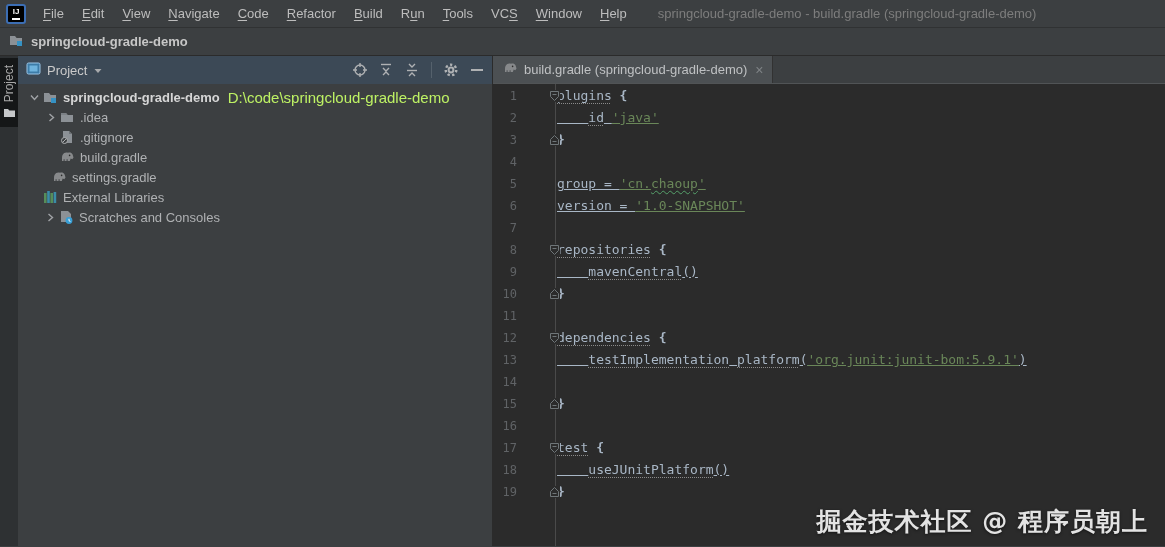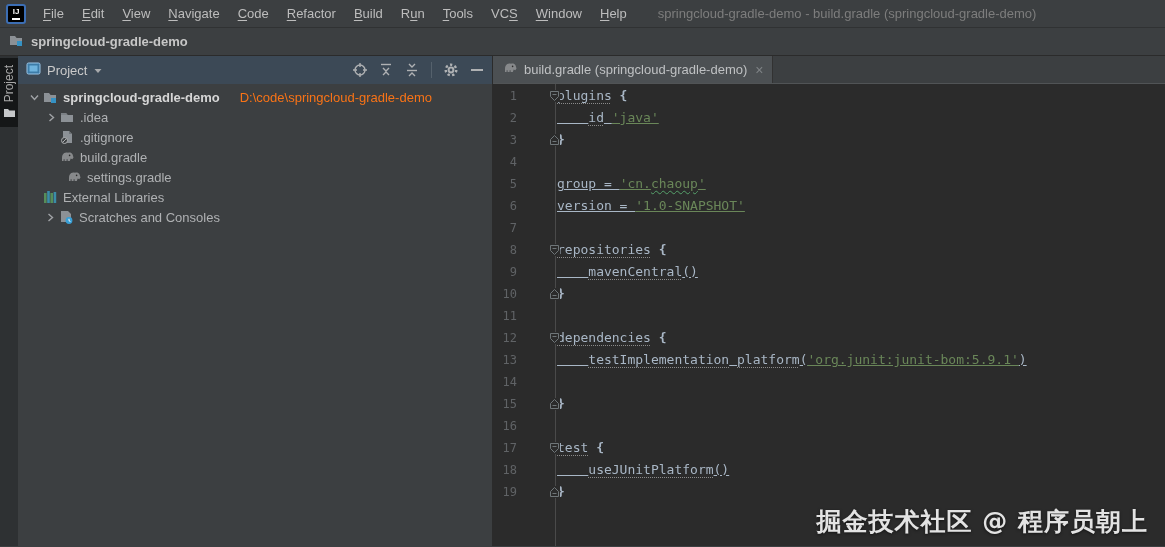--- a/index.html
+++ b/index.html
@@ -48,21 +48,21 @@
   .ph-sep { width:1px; height:16px; background:#55616C; margin:0 2px; }
   .tree { padding-top:3px; }
   .tree-row { height:20px; display:flex; align-items:center; cursor:pointer; white-space:nowrap; }
   .tree-chevron { width:16px; height:16px; flex:none; display:flex; align-items:center;
                   justify-content:center; }
   .tree-chevron.down svg { transform:rotate(90deg); }
   .tree-icon { width:16px; height:16px; flex:none; display:flex; align-items:center;
                justify-content:center; margin-right:5px; }
   .tree-label { color:#AFB1B3; }
   .tree-label.root { color:#D6D6D6; font-weight:bold; }
-  .tree-path { color:#f97316; margin-left:20px; font-size:13px; }
+  .tree-path { color:#bef264; margin-left:8px; font-size:15px; }
 
   
   .editor { flex:1; display:flex; flex-direction:column; position:relative; background:#2B2B2B; }
   .tabbar { height:28px; background:#3C3F41; border-bottom:1px solid #515456;
             display:flex; flex:none; }
   .tab { display:flex; align-items:center; gap:6px; padding:0 9px; background:#4C5053;
          border-right:1px solid #323232; cursor:pointer; }
   .tab-label { color:#BFC1C3; }
   .tab-close { color:#7F8386; font-size:14px; margin-left:2px; cursor:pointer; }
 
@@ -230,21 +230,21 @@
           <div class="tree-row" style="padding-left: 25px;">
             <span class="tree-chevron"></span>
             <span class="tree-icon">
               <svg width="16" height="16">
                 <path d="M13.5 5.2c-.9-1.6-2.9-2.2-4.5-1.4-1.2-.6-2.7-.5-3.8.3C3.7 5.2 3 6.9 3 8.5V12h1.6v-1.8h1V12h2v-1.8h1V12h2.2l.9-2.6 1.6.8 1.2-1.7z" fill="#87898B"></path>
                 <circle cx="10.6" cy="6.4" r=".8" fill="#2B2B2B"></circle>
               </svg>
             </span>
             <span class="tree-label">build.gradle</span>
           </div>
-          <div class="tree-row" style="padding-left: 32px;">
+          <div class="tree-row" style="padding-left: 17px;">
             <span class="tree-chevron"></span>
             <span class="tree-icon">
               <svg width="16" height="16">
                 <path d="M13.5 5.2c-.9-1.6-2.9-2.2-4.5-1.4-1.2-.6-2.7-.5-3.8.3C3.7 5.2 3 6.9 3 8.5V12h1.6v-1.8h1V12h2v-1.8h1V12h2.2l.9-2.6 1.6.8 1.2-1.7z" fill="#87898B"></path>
                 <circle cx="10.6" cy="6.4" r=".8" fill="#2B2B2B"></circle>
               </svg>
             </span>
             <span class="tree-label">settings.gradle</span>
           </div>
           <div class="tree-row" style="padding-left: 8px;">

